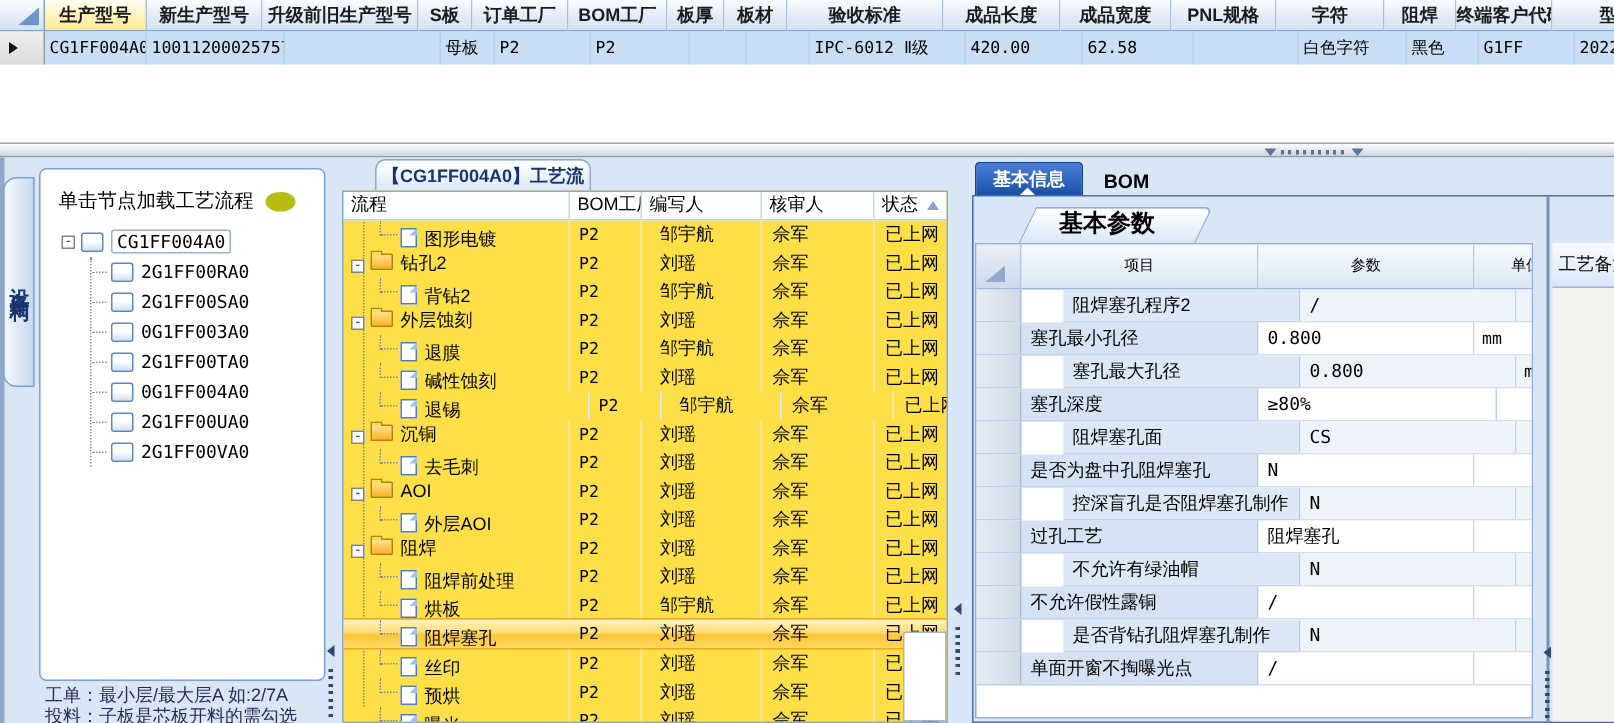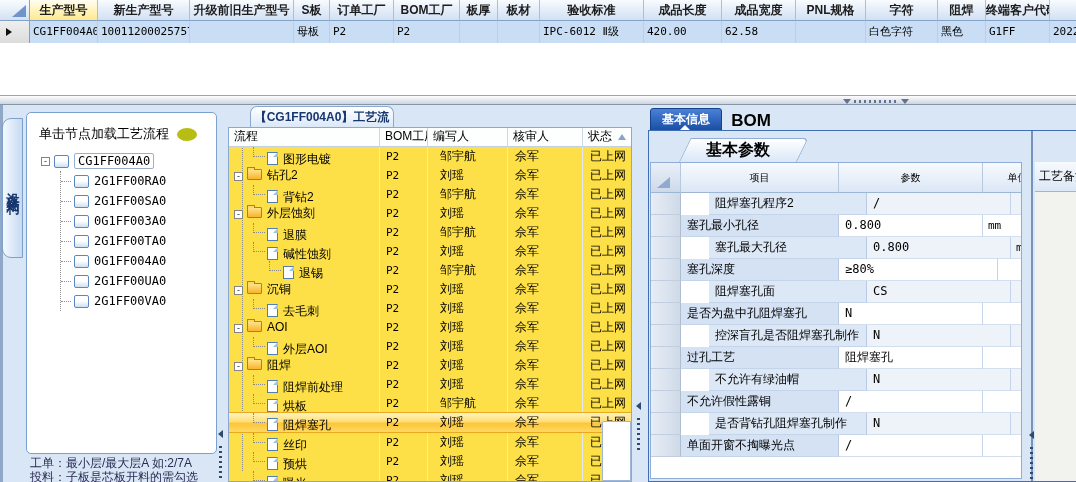--- a/index.html
+++ b/index.html
@@ -102,21 +102,21 @@
   #flow-scroll{position:absolute;right:0;top:293px;width:27px;bottom:0;background:#fff;
         border:1px solid #9fb6d4;border-radius:2px 0 0 0;}
 
   
   #tab-basicinfo{position:absolute;left:650px;top:108px;width:72px;height:23px;
         background:linear-gradient(#4a80d6,#1b4fa6);border:1px solid #16418c;border-radius:3px 3px 0 0;
         box-sizing:border-box;color:#fff;font-weight:bold;font-size:12px;text-align:center;line-height:21px;}
   #tab-basicinfo:after{content:"";position:absolute;left:28px;bottom:-1px;width:0;height:0;
         border-left:6px solid transparent;border-right:6px solid transparent;border-bottom:6px solid #fff;}
   #tab-bom{position:absolute;left:730px;top:111px;width:42px;height:20px;color:#000;
-        font-weight:bold;font-size:17px;text-align:center;line-height:20px;}
+        font-weight:bold;font-size:13px;text-align:center;line-height:20px;}
   #right-box{position:absolute;left:648px;top:130px;width:430px;height:352px;background:#d8e6f6;
         border:1px solid #3f6eb5;box-sizing:border-box;overflow:hidden;}
   .trap{position:absolute;height:24px;}
   .trap .bg{position:absolute;inset:0;background:linear-gradient(#ffffff,#d9e7f7);
         border:1px solid #8fadd6;border-bottom:none;border-radius:0 5px 0 0;
         transform:skewX(-26deg);transform-origin:bottom left;}
   .trap .lbl{position:relative;text-align:center;font-weight:bold;font-size:16px;line-height:24px;color:#000;}
   #subtab{left:30px;top:7px;width:118px;}
 
   #param-grid{position:absolute;left:1px;top:31px;width:372px;height:317px;background:#fff;
@@ -153,21 +153,21 @@
 <body>
 
 <div id="screen">
 
   <div id="top-table">
     <div id="top-head">
       <div class="tt-marker-h cell">
         <span class="tri"></span>
       </div>
     <div class="cell tt-h hl" style="width: 68px;">生产型号</div>
-        <div class="cell tt-h" style="width: 92px;">新生产型号</div>
+        <div class="cell tt-h" style="width: 77px;">新生产型号</div>
         <div class="cell tt-h" style="width: 104px;">升级前旧生产型号</div>
         <div class="cell tt-h" style="width: 36px;">S板</div>
         <div class="cell tt-h" style="width: 64px;">订单工厂</div>
         <div class="cell tt-h" style="width: 66px;">BOM工厂</div>
         <div class="cell tt-h" style="width: 38px;">板厚</div>
         <div class="cell tt-h" style="width: 42px;">板材</div>
         <div class="cell tt-h" style="width: 104px;">验收标准</div>
         <div class="cell tt-h" style="width: 78px;">成品长度</div>
         <div class="cell tt-h" style="width: 74px;">成品宽度</div>
         <div class="cell tt-h" style="width: 70px;">PNL规格</div>
@@ -307,21 +307,21 @@
           <div class="cell f-cell" style="width: 58px; padding-left: 7px;">已上网</div>
         </div>
         <div class="f-row">
           <div class="cell f-cell f-tree" style="width: 151px;"><span class="leaf-conn"></span><span class="ic-file"></span><span>碱性蚀刻</span></div>
           <div class="cell f-cell f-fac" style="width: 48px;">P2</div>
           <div class="cell f-cell" style="width: 80px; padding-left: 12px;">刘瑶</div>
           <div class="cell f-cell" style="width: 75px; padding-left: 7px;">佘军</div>
           <div class="cell f-cell" style="width: 58px; padding-left: 7px;">已上网</div>
         </div>
         <div class="f-row">
-          <div class="cell f-cell f-tree" style="width: 151px; padding-left: 16px;"><span class="leaf-conn"></span><span class="ic-file"></span><span>退锡</span></div>
+          <div class="cell f-cell f-tree" style="width: 164px;"><span class="leaf-conn"></span><span class="ic-file"></span><span>退锡</span></div>
           <div class="cell f-cell f-fac" style="width: 48px;">P2</div>
           <div class="cell f-cell" style="width: 80px; padding-left: 12px;">邹宇航</div>
           <div class="cell f-cell" style="width: 75px; padding-left: 7px;">佘军</div>
           <div class="cell f-cell" style="width: 58px; padding-left: 7px;">已上网</div>
         </div>
         <div class="f-row">
           <div class="cell f-cell f-tree" style="width: 151px;"><span class="expbox">-</span><span class="ic-folder"></span><span>沉铜</span></div>
           <div class="cell f-cell f-fac" style="width: 48px;">P2</div>
           <div class="cell f-cell" style="width: 80px; padding-left: 12px;">刘瑶</div>
           <div class="cell f-cell" style="width: 75px; padding-left: 7px;">佘军</div>

